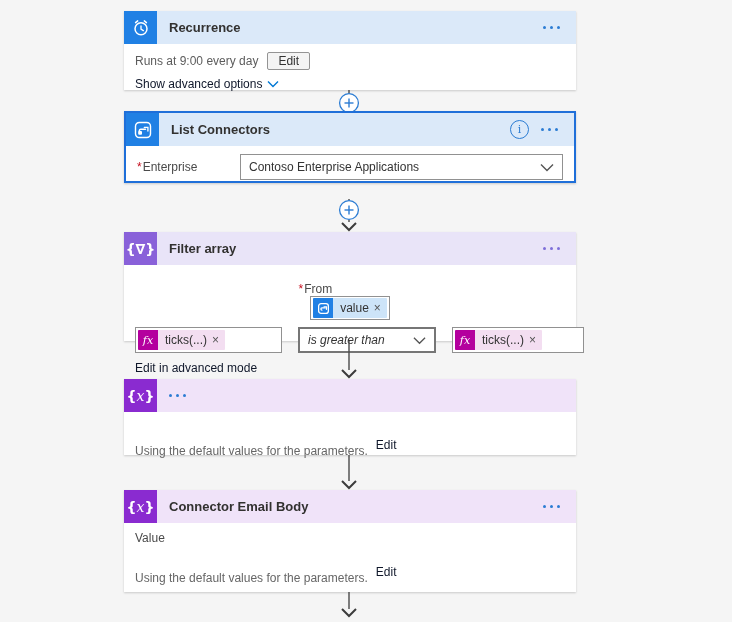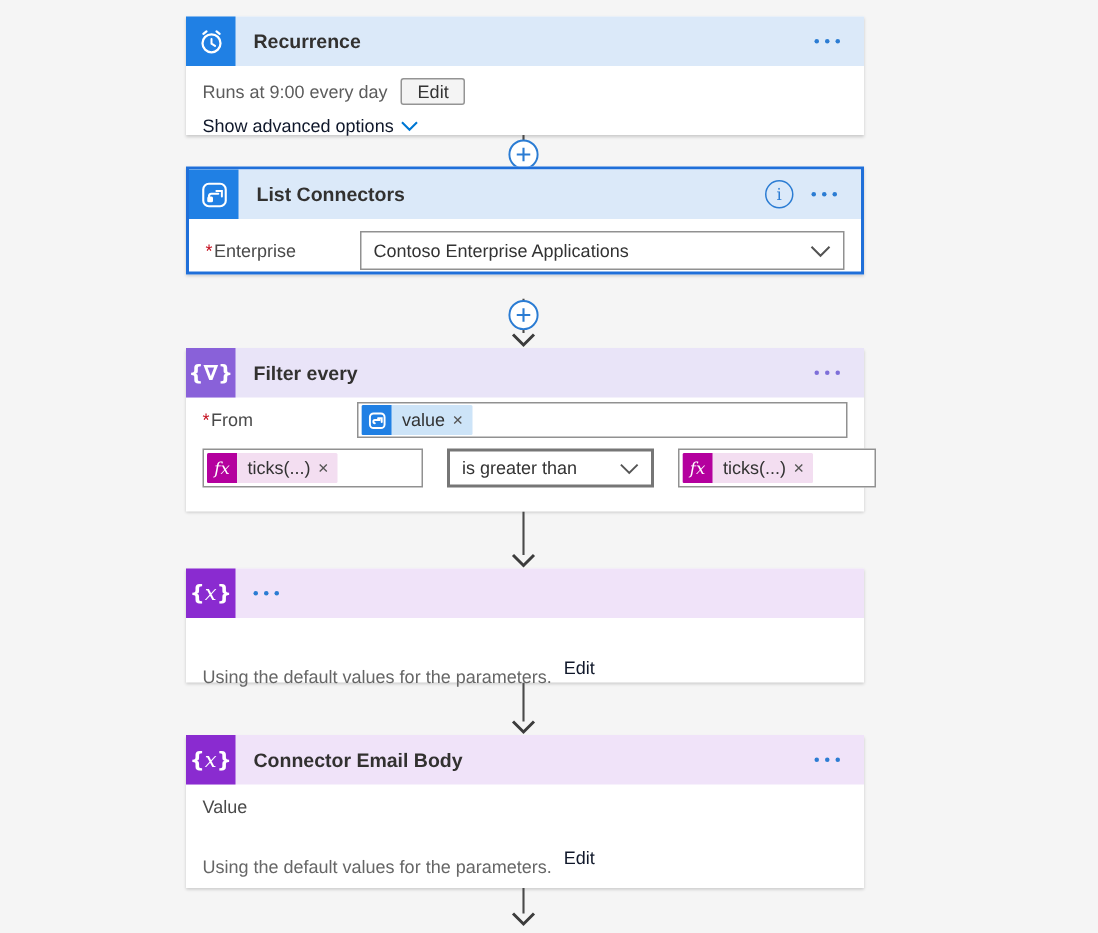--- a/index.html
+++ b/index.html
@@ -163,29 +163,29 @@
         <line x1="7.5" y1="11" x2="16.5" y2="11" stroke="#2b7cd3" stroke-width="1.4"></line>
       </g>
     </svg>
   </div>
 
   <div class="card theme-purple" style="top:232px;height:109px;">
     <div class="card-header">
       <div class="icon-tile tile-purple">
         <span class="glyph">{∇}</span>
       </div>
-      <div class="card-title">Filter every</div>
+      <div class="card-title">Filter array</div>
       <div class="menu-dots purple">
           <span></span>
           <span></span>
           <span></span>
         </div>
     </div>
     <div class="card-body">
-      <div class="row" style="margin-top:3px;">
+      <div class="row" style="margin-top:17px;flex-direction:column;">
         <span class="field-label"><span class="req">*</span><span>From</span></span>
         <div class="token-input">
           <span class="pill pill-blue">
             <span class="pill-icon pi-blue">
               <svg width="13" height="13" viewBox="0 0 24 24" fill="none" stroke="#fff" stroke-width="2.4" stroke-linecap="round">
                 <rect x="3" y="3" width="18" height="18" rx="4.5"></rect>
                 <path d="M9 15c-2.4 0-2.4-4 0-4h6"></path>
                 <path d="M13 9h4.5v4.5"></path>
               </svg>
             </span>
@@ -197,36 +197,39 @@
       <div class="cond-row">
         <div class="cond-box" style="width:147px;flex:none;">
           <span class="pill pill-pink">
             <span class="pill-icon pi-magenta">
                 <span class="fx">fx</span>
               </span>
             <span class="pill-text">ticks(...)</span>
             <span class="pill-close">×</span>
           </span>
         </div>
-        <div class="op-dropdown" style="width:138px;flex:none;margin-left:16px;">
+        <div class="op-dropdown" style="width:138px;flex:none;margin-left:16px;font-style:italic;">
           <span style="flex:1;">is greater than</span>
           <svg width="13" height="9" viewBox="0 0 14 9" fill="none" stroke="#555" stroke-width="1.4">
               <polyline points="1,1.5 7,7.5 13,1.5"></polyline>
             </svg>
         </div>
         <div class="cond-box" style="width:132px;flex:none;margin-left:16px;">
           <span class="pill pill-pink">
             <span class="pill-icon pi-magenta">
                 <span class="fx">fx</span>
               </span>
             <span class="pill-text">ticks(...)</span>
             <span class="pill-close">×</span>
           </span>
         </div>
       </div>
+      <div class="link-row" style="margin-top:8px;">
+        <a class="link">Edit in advanced mode</a>
+      </div>
     </div>
   </div>
 
   <div class="connector" style="top:341px;height:38px;">
     <svg width="24" height="38" viewBox="0 0 24 38">
       <line x1="12" y1="0" x2="12" y2="29" stroke="#4a4a4a" stroke-width="1.4"></line>
       <polyline points="5,29 12,36 19,29" fill="none" stroke="#3c3c3c" stroke-width="2"></polyline>
     </svg>
   </div>
 

